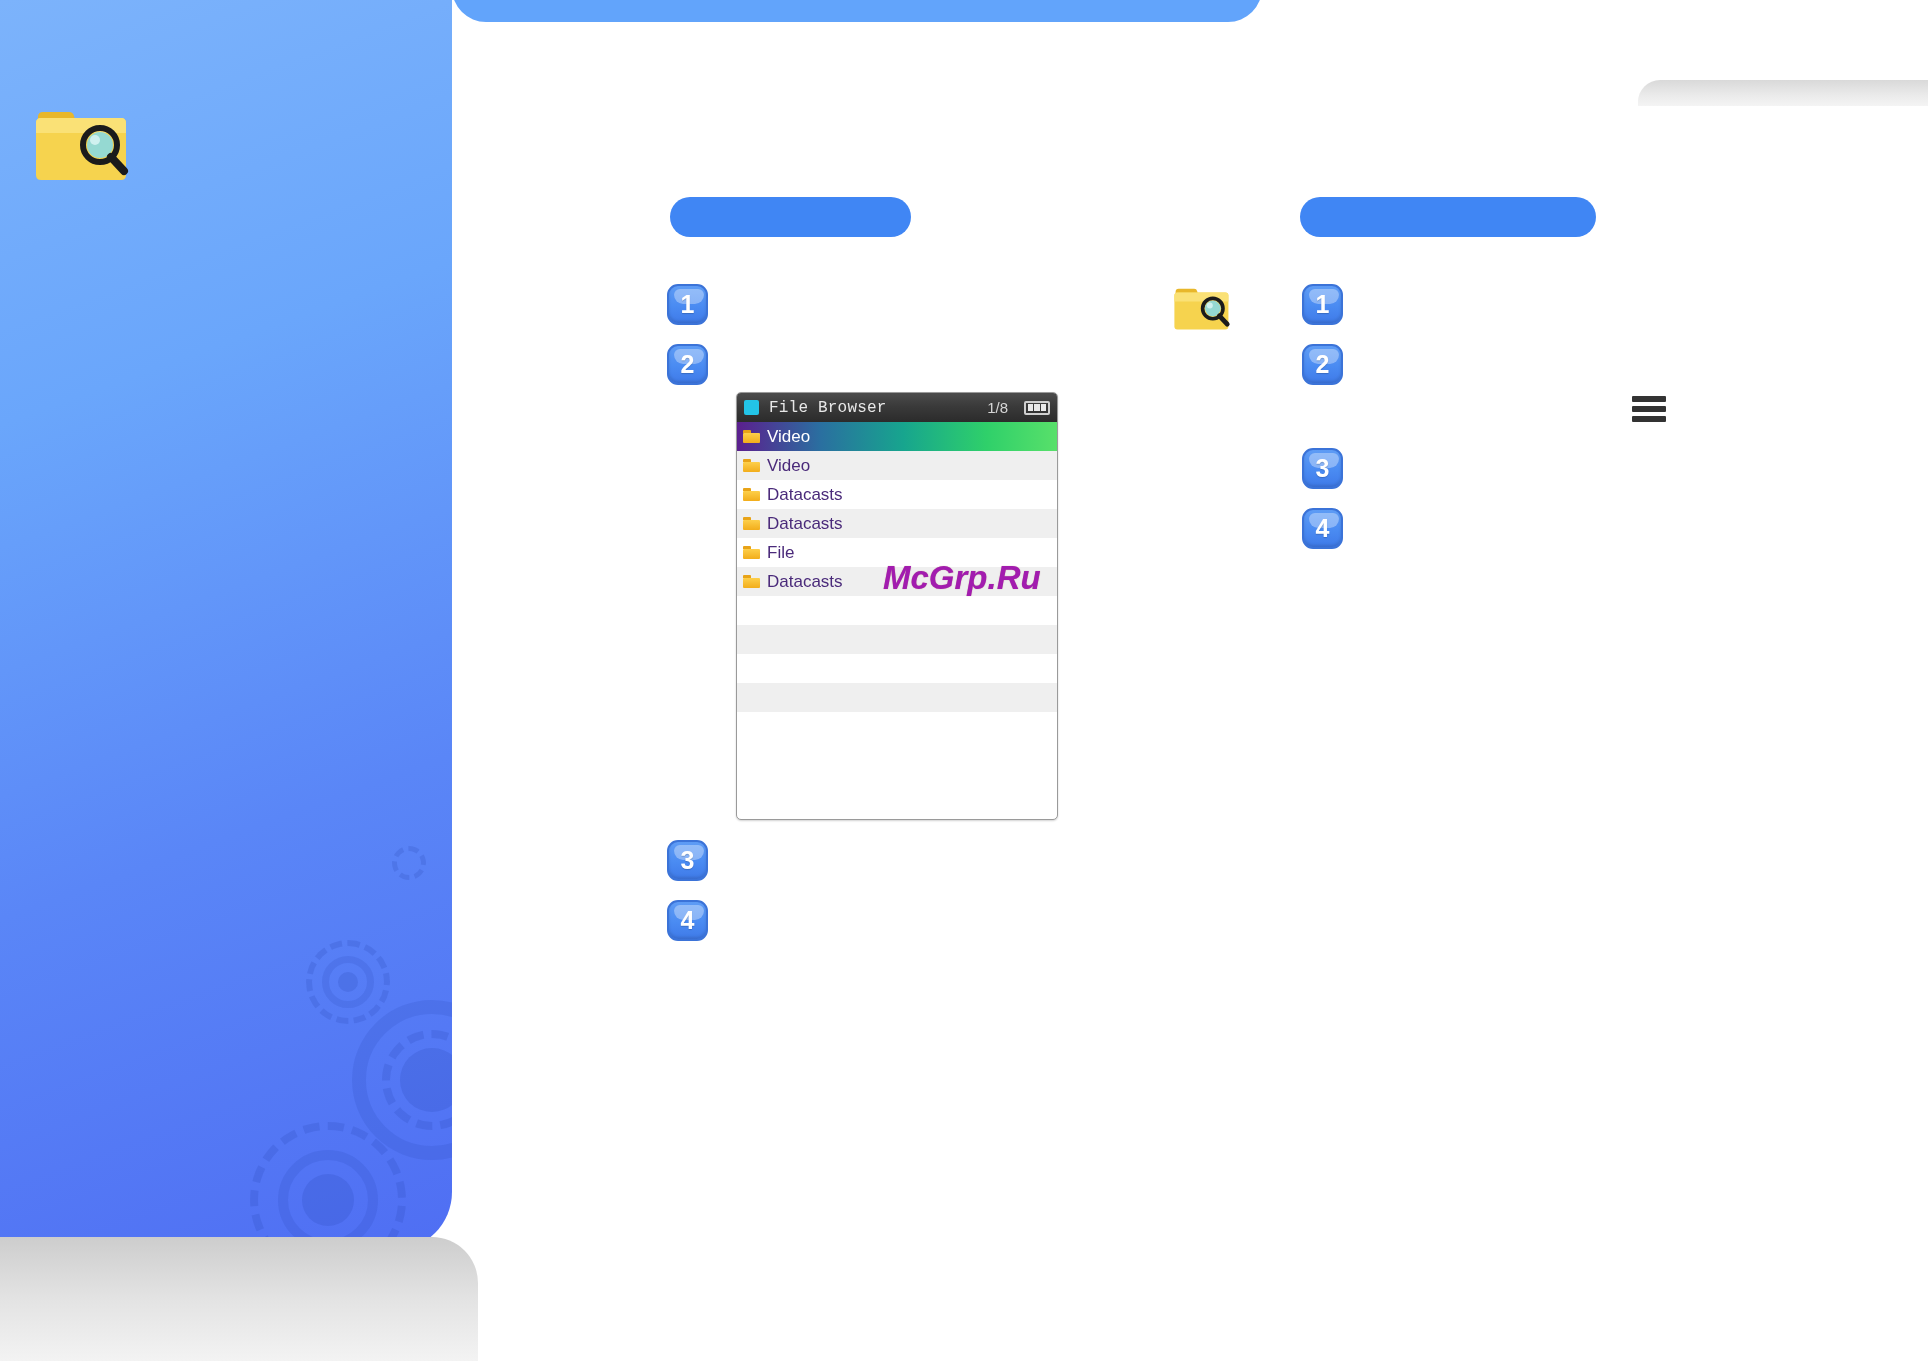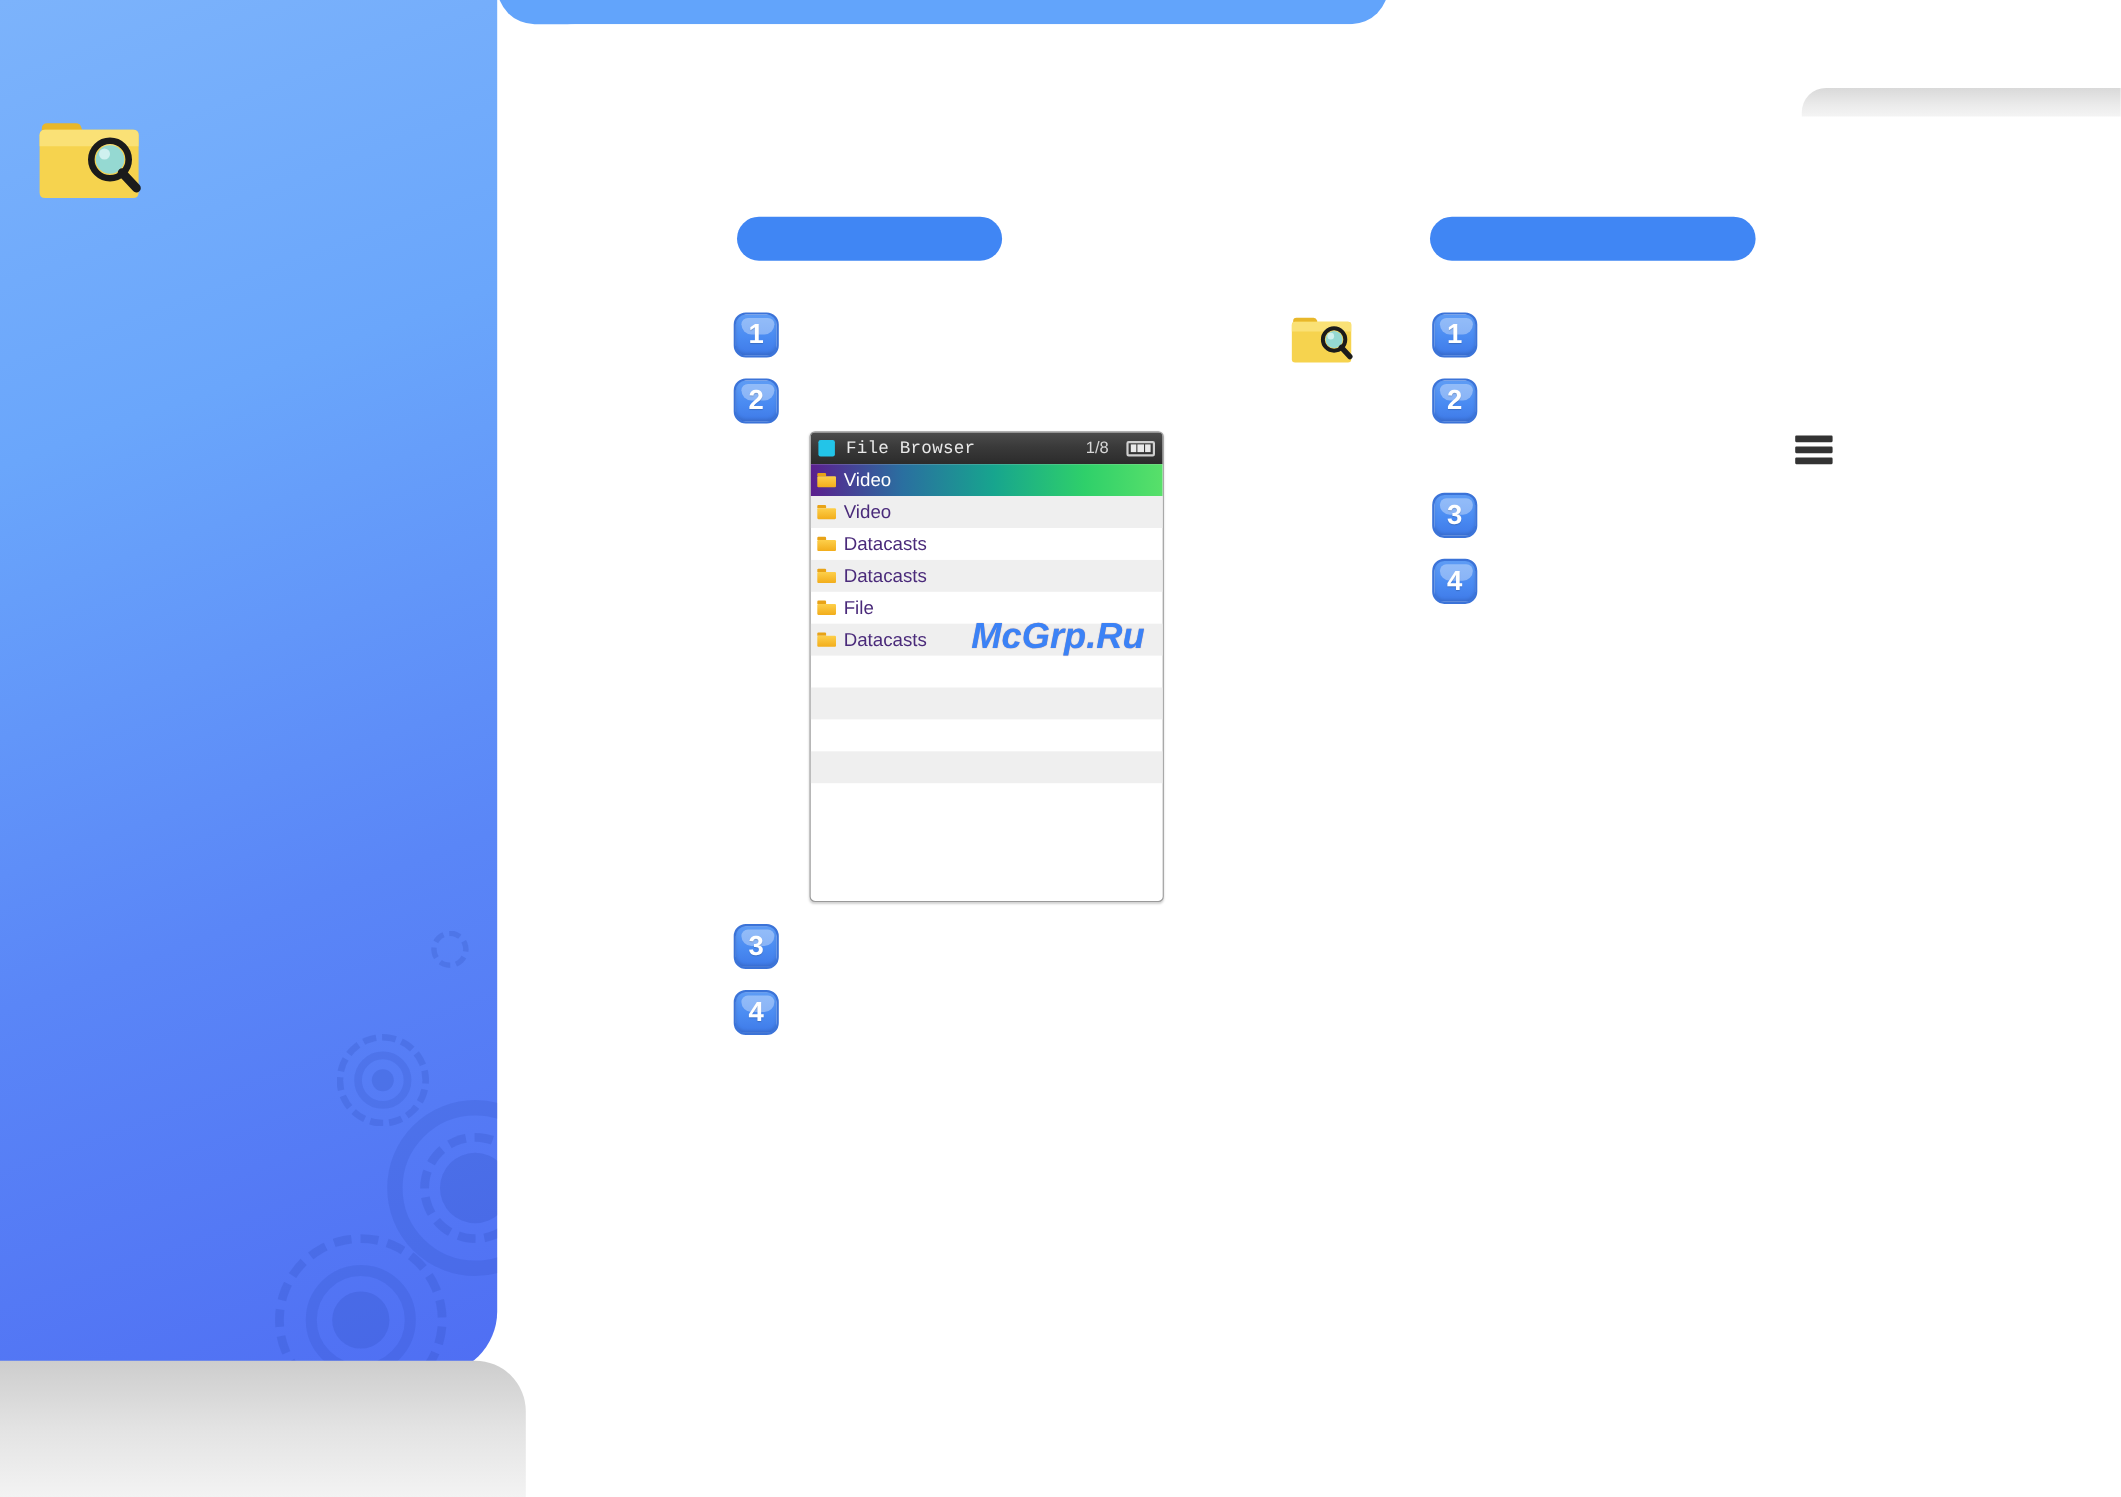--- a/index.html
+++ b/index.html
@@ -261,21 +261,21 @@
   .device-empty {
     position: relative;
     height: 29px;
   }
   .device-empty.alt { background: #efefef; }
 
   .watermark {
     position: absolute;
     left: 146px;
     top: 166px;
-    color: #3b82f6;
+    color: #a21caf;
     font-size: 33px;
     font-style: italic;
     font-weight: bold;
     font-family: "Liberation Sans", sans-serif;
     white-space: nowrap;
     z-index: 5;
     text-shadow: 0 0 1px rgba(120,0,0,0.4);
   }
 </style>
 </head>

